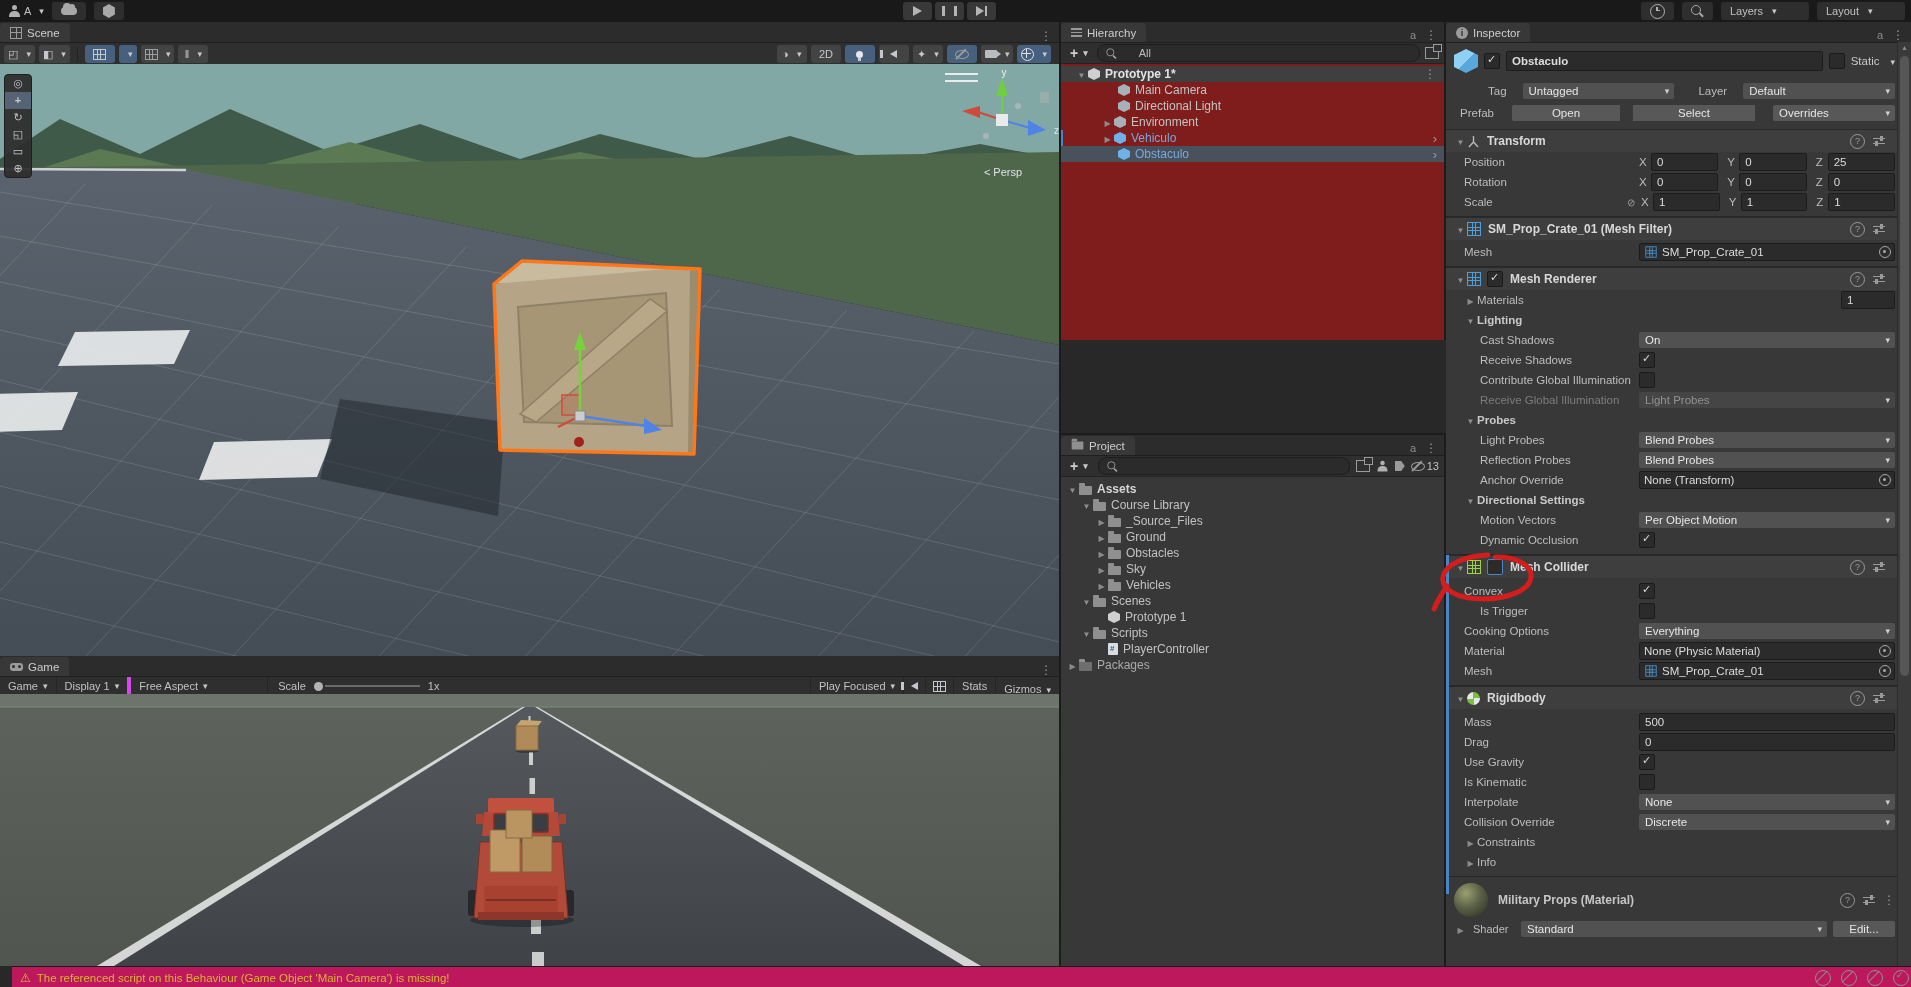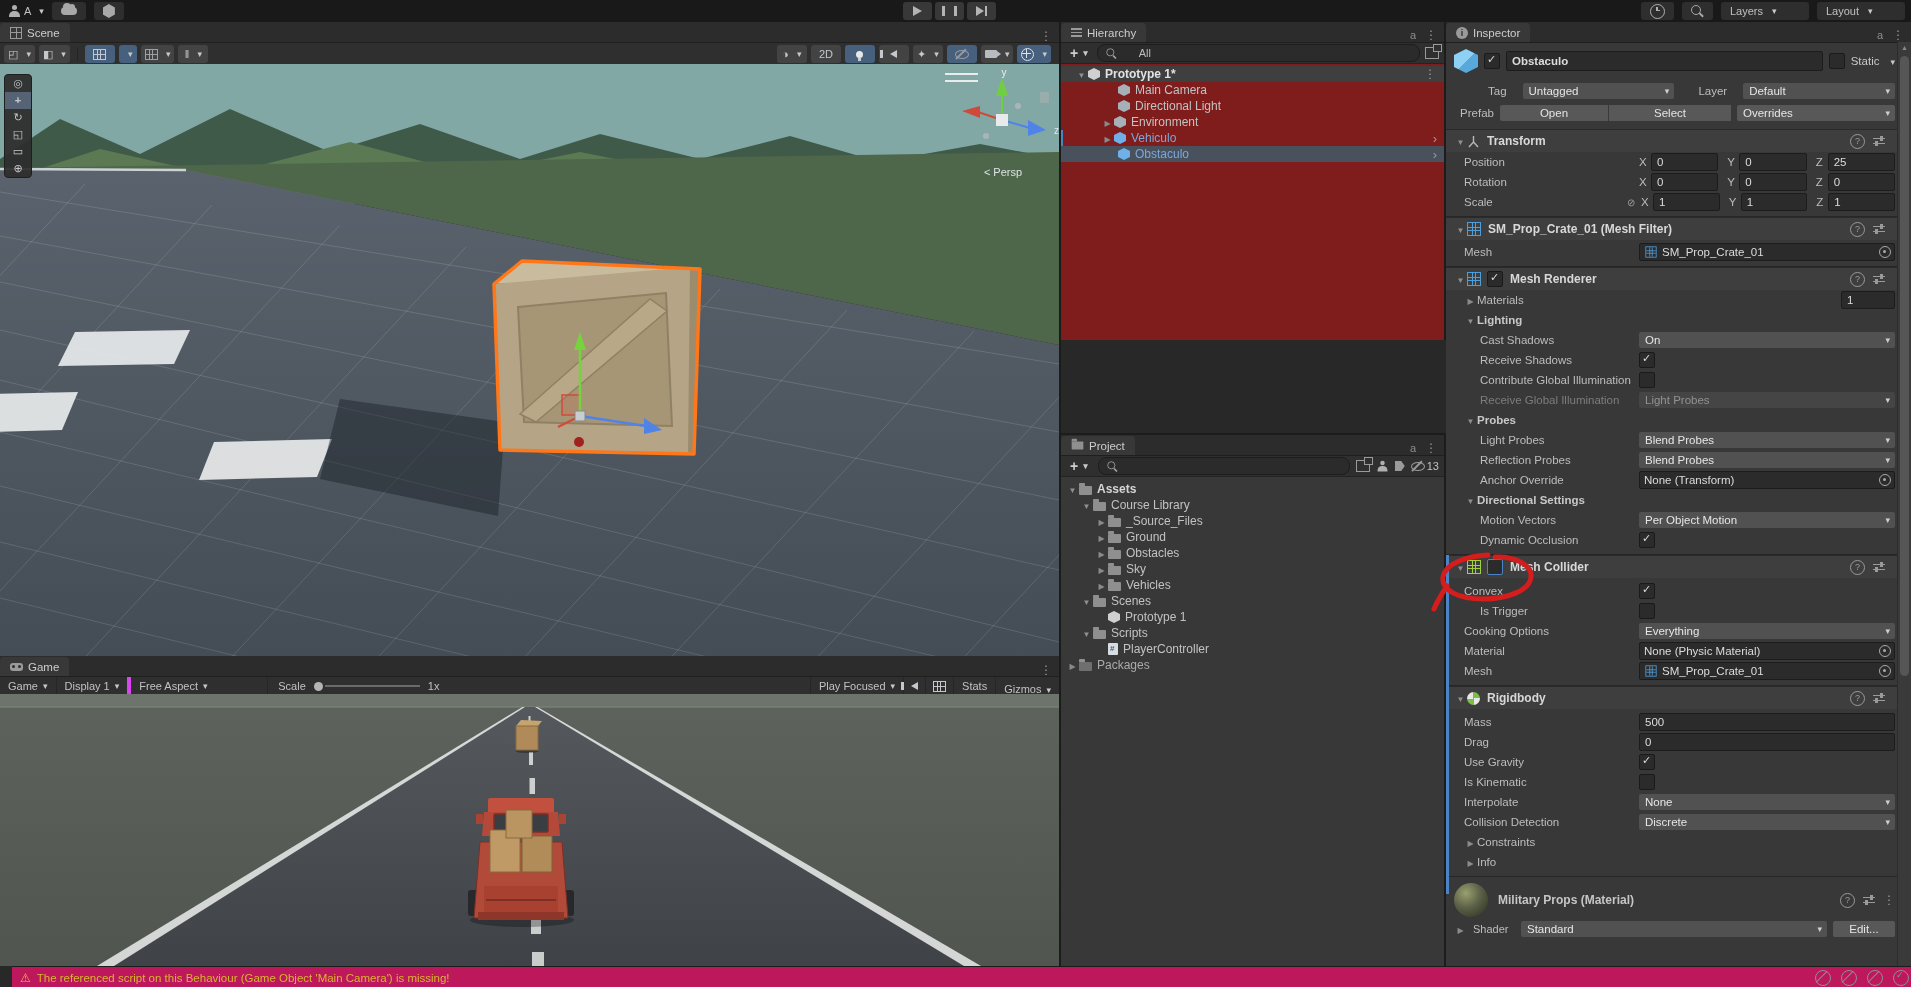--- a/index.html
+++ b/index.html
@@ -605,21 +605,21 @@
       <div style="display:flex;align-items:center;gap:16px;height:20px;margin-top:8px;padding-left:34px;">
         <span style="font-size:11.5px;color:#bdbdbd;">Tag</span>
         <div class="dd" style="max-width:160px;">
             <span>Untagged</span>
           </div>
         <span style="font-size:11.5px;color:#bdbdbd;margin-left:8px;">Layer</span>
         <div class="dd">
             <span>Default</span>
           </div>
       </div>
-      <div style="display:flex;align-items:center;gap:0;height:20px;margin-top:2px;">
+      <div style="display:flex;align-items:center;gap:12px;height:20px;margin-top:2px;">
         <span style="font-size:11.5px;color:#bdbdbd;width:40px;text-align:right;margin-right:6px;">Prefab</span>
         <div class="btn" style="width:108px;border-radius:2px 0 0 2px;">
             <span>Open</span>
           </div>
         <div class="btn" style="width:122px;border-radius:0;border-left:1px solid #3a3a3a;">
             <span>Select</span>
           </div>
         <div class="dd" style="margin-left:6px;background:#585858;">
             <span>Overrides</span>
           </div>
@@ -912,21 +912,21 @@
       </div>
       <div class="irow">
         <span class="lab">Interpolate</span>
         <div class="ctrl">
             <div class="dd">
               <span>None</span>
             </div>
           </div>
       </div>
       <div class="irow">
-        <span class="lab">Collision Detection</span>
+        <span class="lab">Collision Override</span>
         <div class="ctrl">
             <div class="dd">
               <span>Discrete</span>
             </div>
           </div>
       </div>
       <div class="irow fld">
         <span class="fold closed"></span>
         <span class="lab">Constraints</span>
       </div>

